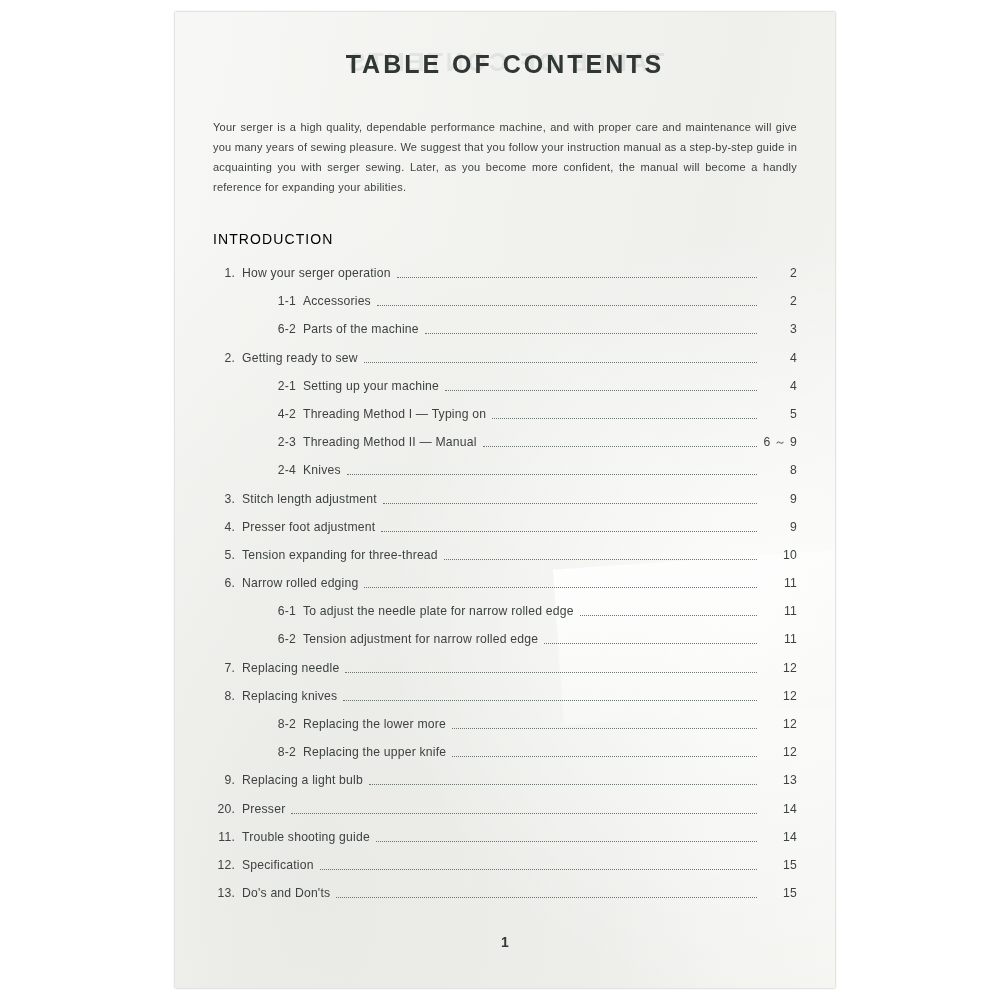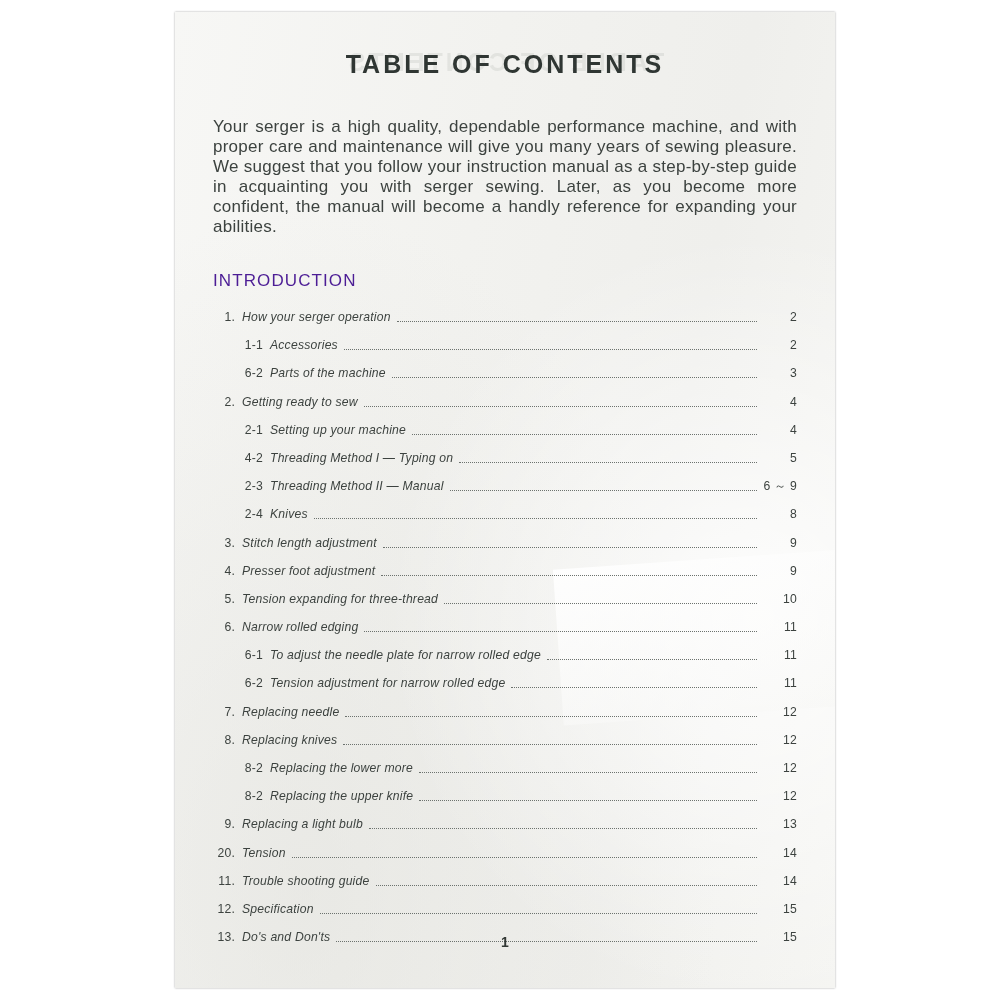--- a/index.html
+++ b/index.html
@@ -69,31 +69,31 @@
     text-align: center;
     font-size: 25px;
     letter-spacing: 3px;
     font-weight: bold;
     color: rgba(140,150,145,0.16);
     transform: scaleX(-1);
     pointer-events: none;
   }
   .intro {
     margin-top: 38px;
-    font-size: 17px;
+    font-size: 11px;
     line-height: 20px;
     letter-spacing: 0.25px;
     color: #3c423f;
     text-align: justify;
   }
   .section-label {
     margin-top: 34px;
-    font-size: 17px;
+    font-size: 14px;
     letter-spacing: 1.1px;
-    color: #4c1d95;
+    color: #000000;
   }
   .toc {
     margin-top: 18px;
   }
   .toc-row {
     display: flex;
     align-items: flex-end;
     font-size: 12.2px;
     line-height: 16px;
     color: #3c423f;
@@ -102,26 +102,25 @@
   }
   .toc-row.lvl2 {
     padding-left: 28px;
   }
   .num {
     text-align: right;
     flex: 0 0 auto;
     white-space: pre;
   }
   .lvl1 .num { width: 22px; }
-  .lvl2 .num { width: 22px; }
+  .lvl2 .num { width: 22px; margin-left: 33px; }
   .label {
     flex: 0 0 auto;
     padding-left: 7px;
     white-space: nowrap;
-    font-style: italic;
   }
   .dots {
     flex: 1 1 auto;
     margin: 0 6px 3px 6px;
     border-bottom: 1.5px dotted #6c726e;
     min-width: 10px;
     height: 1px;
   }
   .page-no {
     flex: 0 0 auto;
@@ -266,21 +265,21 @@
           <span class="page-no">12</span>
         </div>
         <div class="toc-row lvl1">
           <span class="num">9.</span>
           <span class="label">Replacing a light bulb</span>
           <span class="dots"></span>
           <span class="page-no">13</span>
         </div>
         <div class="toc-row lvl1">
           <span class="num">20.</span>
-          <span class="label">Tension</span>
+          <span class="label">Presser</span>
           <span class="dots"></span>
           <span class="page-no">14</span>
         </div>
         <div class="toc-row lvl1">
           <span class="num">11.</span>
           <span class="label">Trouble shooting guide</span>
           <span class="dots"></span>
           <span class="page-no">14</span>
         </div>
         <div class="toc-row lvl1">

